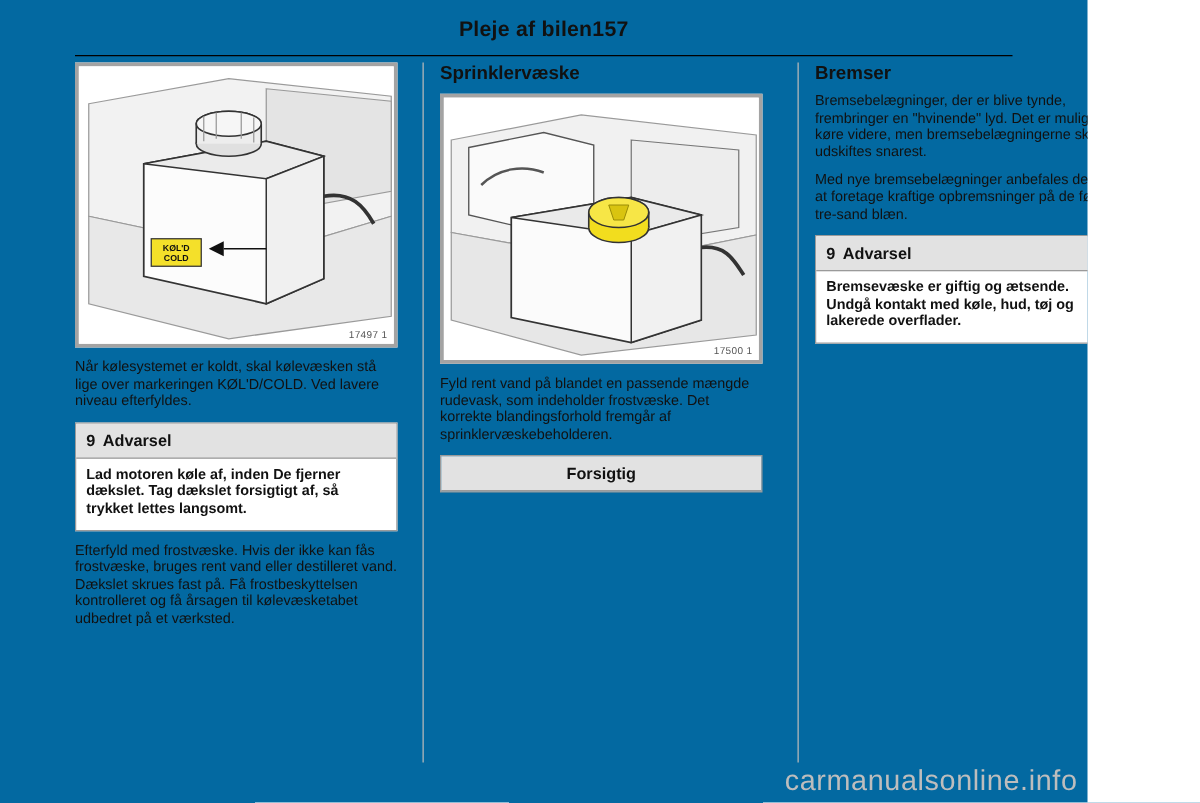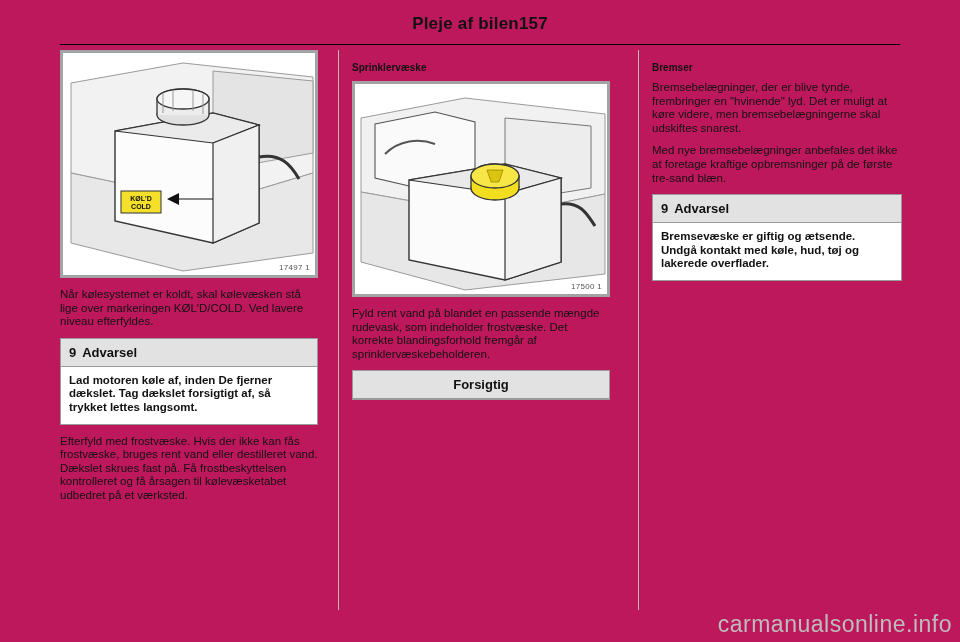--- a/index.html
+++ b/index.html
@@ -4,22 +4,22 @@
 <style>
   * { box-sizing: border-box; }
   html, body {
     margin: 0; padding: 0;
     width: 960px; height: 642px;
     background: #ffffff;
     font-family: "Liberation Sans", sans-serif;
   }
   .page {
     position: relative;
-    width: 960px; height: 642px;
-    background: #be185d;
+    width: 870px; height: 642px;
+    background: #0369a1;
     overflow: hidden;
   }
   
   .header {
     position: absolute;
     left: 60px; top: 14px; right: 60px;
     height: 32px;
   }
   .header-title {
     text-align: center;
@@ -47,24 +47,24 @@
   .col-divider {
     position: absolute;
     top: 50px;
     height: 560px;
     border-left: 1px solid #b9b9b9;
   }
   .div1 { left: 338px; }
   .div2 { left: 638px; }
 
   h2.sec {
-    font-size: 10px;
-    font-weight: bold;
-    color: #111;
-    margin: 12px 0 8px 0;
+    font-size: 15px;
+    font-weight: bold;
+    color: #111;
+    margin: 0 0 8px 0;
   }
   h2.sec.mt { margin-top: 16px; }
 
   p.body {
     font-size: 11.5px;
     line-height: 13.6px;
     font-weight: normal;
     color: #111;
     margin: 0 0 9px 0;
     text-align: left;

